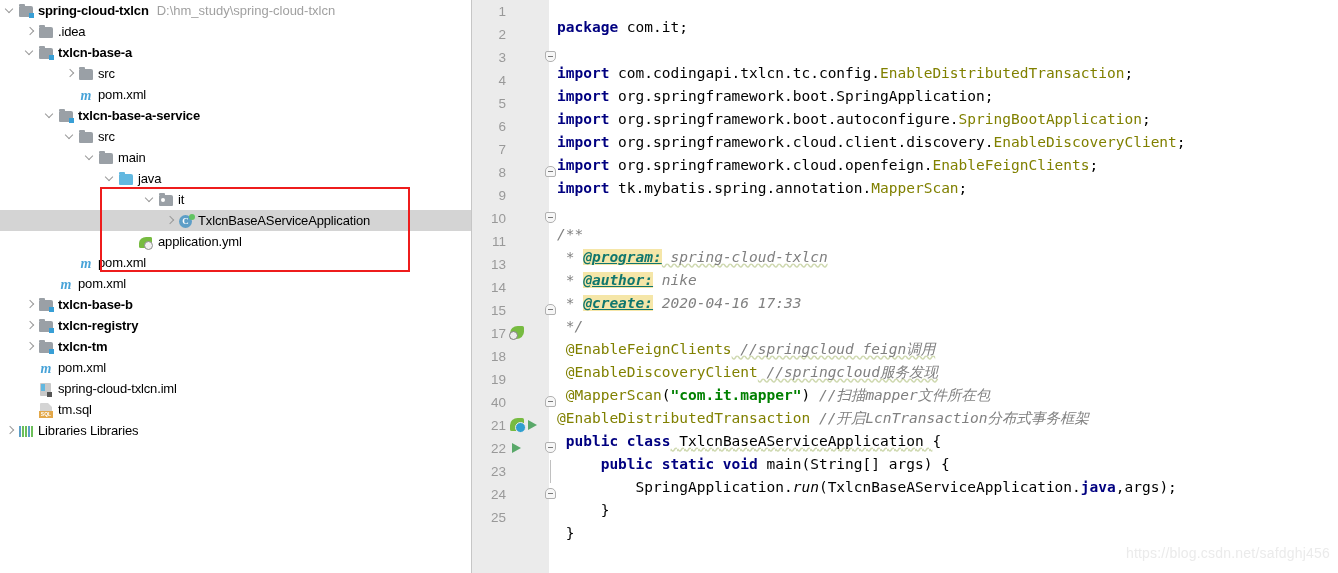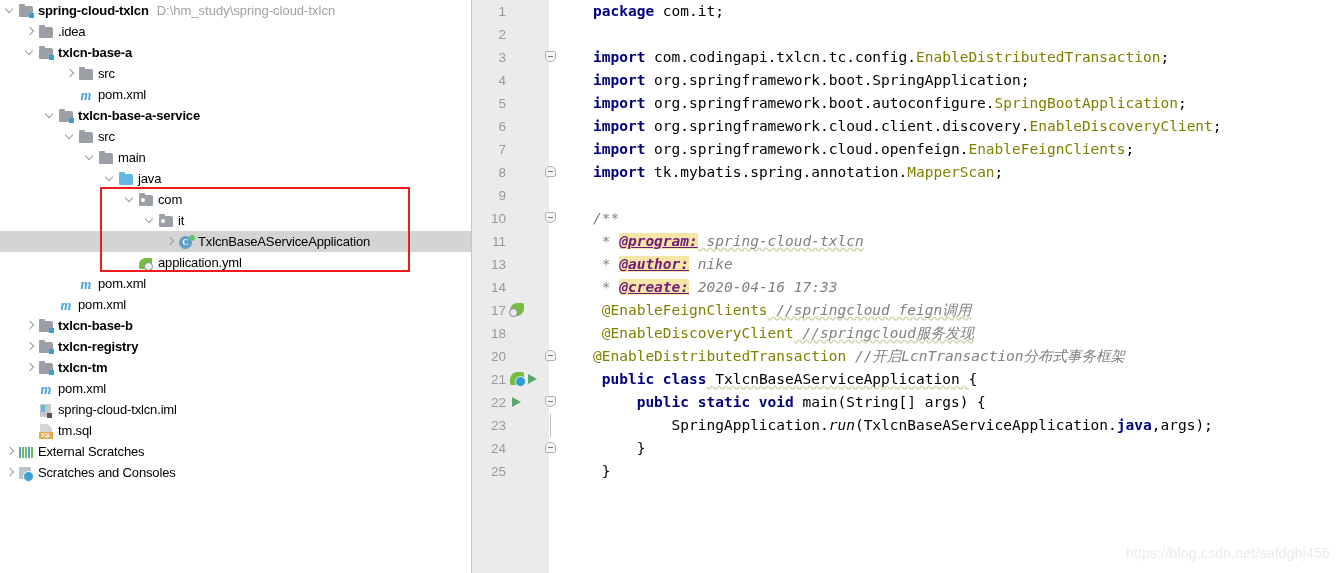--- a/index.html
+++ b/index.html
@@ -339,23 +339,22 @@
   }
   .fold {
     position: absolute;
     left: 72px;
     width: 13px;
     height: 23px;
   }
   .code {
     position: absolute;
     left: 85px;
-    top: 0;
+    top: 16px;
     color: #000000;
-    margin-left: 36px;
   }
 
   
   .fold-box {
     position: absolute;
     left: 1px; top: 5px;
     width: 11px; height: 11px;
     border: 1px solid #b0b0b0;
     background: #f7f7f7;
     box-sizing: border-box;
@@ -419,21 +418,21 @@
   }
 
   
   .kw   { color: #000080; font-weight: bold; }
   .anno { color: #808000; }
   .cls  { color: #808000; }
   .str  { color: #008000; font-weight: bold; }
   .cmt  { color: #808080; font-style: italic; }
   .doc  { color: #808080; font-style: italic; }
   .doctag {
-    color: #701a75;
+    color: #0f766e;
     font-weight: bold;
     font-style: italic;
     background: #f5e6a8;
     text-decoration: underline;
   }
   .typo { text-decoration: underline wavy #cfd9b0; text-decoration-skip-ink: none; }
   .itl  { font-style: italic; }
 
   .watermark {
     position: absolute;
@@ -541,31 +540,20 @@
           <span style="display: inline-block; flex: 0 0 auto; width: 100px;"></span>
           <span class="arrow down"></span>
           <span style="display: inline-flex;">
             <span class="ico folder-blue">
               <span class="folder-base"></span>
             </span>
           </span>
           <span class="label">java</span>
         </div>
         <div class="tree-row">
-          <span style="display: inline-block; flex: 0 0 auto; width: 120px;"></span>
-          <span class="arrow down"></span>
-          <span style="display: inline-flex;">
-            <span class="ico">
-              <span class="folder-base"></span>
-              <span class="pkg-dot"></span>
-            </span>
-          </span>
-          <span class="label">com</span>
-        </div>
-        <div class="tree-row">
           <span style="display: inline-block; flex: 0 0 auto; width: 140px;"></span>
           <span class="arrow down"></span>
           <span style="display: inline-flex;">
             <span class="ico">
               <span class="folder-base"></span>
               <span class="pkg-dot"></span>
             </span>
           </span>
           <span class="label">it</span>
         </div>
@@ -679,31 +667,21 @@
             <span class="ico">
               <span class="lib-ico">
                 <span style="left:0;background:#5d9ec7"></span>
                 <span style="left:3px;background:#6bbf59"></span>
                 <span style="left:6px;background:#6bbf59"></span>
                 <span style="left:9px;background:#5d9ec7"></span>
                 <span style="left:12px;background:#6bbf59"></span>
               </span>
             </span>
           </span>
-          <span class="label">External Scratches</span>
-        </div>
-        <div class="tree-row">
-          <span style="display: inline-block; flex: 0 0 auto; width: 0px;"></span>
-          <span class="arrow right"></span>
-          <span style="display: inline-flex;">
-            <span class="ico">
-              <span class="scratch-ico"></span>
-            </span>
-          </span>
-          <span class="label">Scratches and Consoles</span>
+          <span class="label">Libraries Libraries</span>
         </div>
       </div>
     <div class="red-box"></div>
   </div>
   <div class="pane-divider"></div>
 
   <div class="editor">
     <div class="gutter"></div>
     <div class="gutter-edge"></div>
     <div class="code-lines" id="code-root">
@@ -713,23 +691,25 @@
         <div class="cl"><span class="lnum">4</span><span class="gicons"></span><span class="fold"></span><span class="code"><span class="kw">import</span> org.springframework.boot.SpringApplication;</span></div>
         <div class="cl"><span class="lnum">5</span><span class="gicons"></span><span class="fold"></span><span class="code"><span class="kw">import</span> org.springframework.boot.autoconfigure.<span class="cls">SpringBootApplication</span>;</span></div>
         <div class="cl"><span class="lnum">6</span><span class="gicons"></span><span class="fold"></span><span class="code"><span class="kw">import</span> org.springframework.cloud.client.discovery.<span class="cls">EnableDiscoveryClient</span>;</span></div>
         <div class="cl"><span class="lnum">7</span><span class="gicons"></span><span class="fold"></span><span class="code"><span class="kw">import</span> org.springframework.cloud.openfeign.<span class="cls">EnableFeignClients</span>;</span></div>
         <div class="cl"><span class="lnum">8</span><span class="gicons"></span><span class="fold"><span class="fold-box bot"></span></span><span class="code"><span class="kw">import</span> tk.mybatis.spring.annotation.<span class="cls">MapperScan</span>;</span></div>
         <div class="cl"><span class="lnum">9</span><span class="gicons"></span><span class="fold"></span><span class="code"></span></div>
         <div class="cl"><span class="lnum">10</span><span class="gicons"></span><span class="fold"><span class="fold-box top"></span></span><span class="code"><span class="doc">/**</span></span></div>
         <div class="cl"><span class="lnum">11</span><span class="gicons"></span><span class="fold"></span><span class="code"><span class="doc"> * </span><span class="doctag">@program:</span><span class="doc typo"> spring-cloud-txlcn</span></span></div>
         <div class="cl"><span class="lnum">13</span><span class="gicons"></span><span class="fold"></span><span class="code"><span class="doc"> * </span><span class="doctag">@author:</span><span class="doc"> nike</span></span></div>
         <div class="cl"><span class="lnum">14</span><span class="gicons"></span><span class="fold"></span><span class="code"><span class="doc"> * </span><span class="doctag">@create:</span><span class="doc"> 2020-04-16 17:33</span></span></div>
+        <div class="cl"><span class="lnum">15</span><span class="gicons"></span><span class="fold"><span class="fold-box bot"></span></span><span class="code"><span class="doc"> */</span></span></div>
         <div class="cl"><span class="lnum">17</span><span class="gicons"><span class="bean-ico"></span></span><span class="fold"></span><span class="code"> <span class="anno">@EnableFeignClients</span><span class="cmt typo"> //springcloud feign调用</span></span></div>
         <div class="cl"><span class="lnum">18</span><span class="gicons"></span><span class="fold"></span><span class="code"> <span class="anno">@EnableDiscoveryClient</span><span class="cmt typo"> //springcloud服务发现</span></span></div>
-        <div class="cl"><span class="lnum">20</span><span class="gicons"></span><span class="fold"><span class="fold-box bot"></span></span><span class="code"><span class="anno">@EnableDistributedTransaction</span><span class="cmt"> //开启LcnTransaction分布式事务框架</span></span></div>
+        <div class="cl"><span class="lnum">19</span><span class="gicons"></span><span class="fold"></span><span class="code"> <span class="anno">@MapperScan</span>(<span class="str">"com.it.mapper"</span>)<span class="cmt"> //扫描mapper文件所在包</span></span></div>
+        <div class="cl"><span class="lnum">40</span><span class="gicons"></span><span class="fold"><span class="fold-box bot"></span></span><span class="code"><span class="anno">@EnableDistributedTransaction</span><span class="cmt"> //开启LcnTransaction分布式事务框架</span></span></div>
         <div class="cl"><span class="lnum">21</span><span class="gicons"><span class="boot-ico"></span><span class="run-tri" style="left:18px"></span></span><span class="fold"></span><span class="code"> <span class="kw">public class</span><span class="typo"> TxlcnBaseAServiceApplication </span>{</span></div>
         <div class="cl"><span class="lnum">22</span><span class="gicons"><span class="run-tri" style="left:2px"></span></span><span class="fold"><span class="fold-box top"></span></span><span class="code">     <span class="kw">public static void</span> main(String[] args) {</span></div>
         <div class="cl"><span class="lnum">23</span><span class="gicons"></span><span class="fold"><span class="fold-line"></span></span><span class="code">         SpringApplication.<span class="itl">run</span>(TxlcnBaseAServiceApplication.<span class="kw">java</span>,args);</span></div>
         <div class="cl"><span class="lnum">24</span><span class="gicons"></span><span class="fold"><span class="fold-box bot"></span></span><span class="code">     }</span></div>
         <div class="cl"><span class="lnum">25</span><span class="gicons"></span><span class="fold"></span><span class="code"> }</span></div>
       </div>
     <div class="watermark">https://blog.csdn.net/safdghj456</div>
   </div>
 
 </div>

